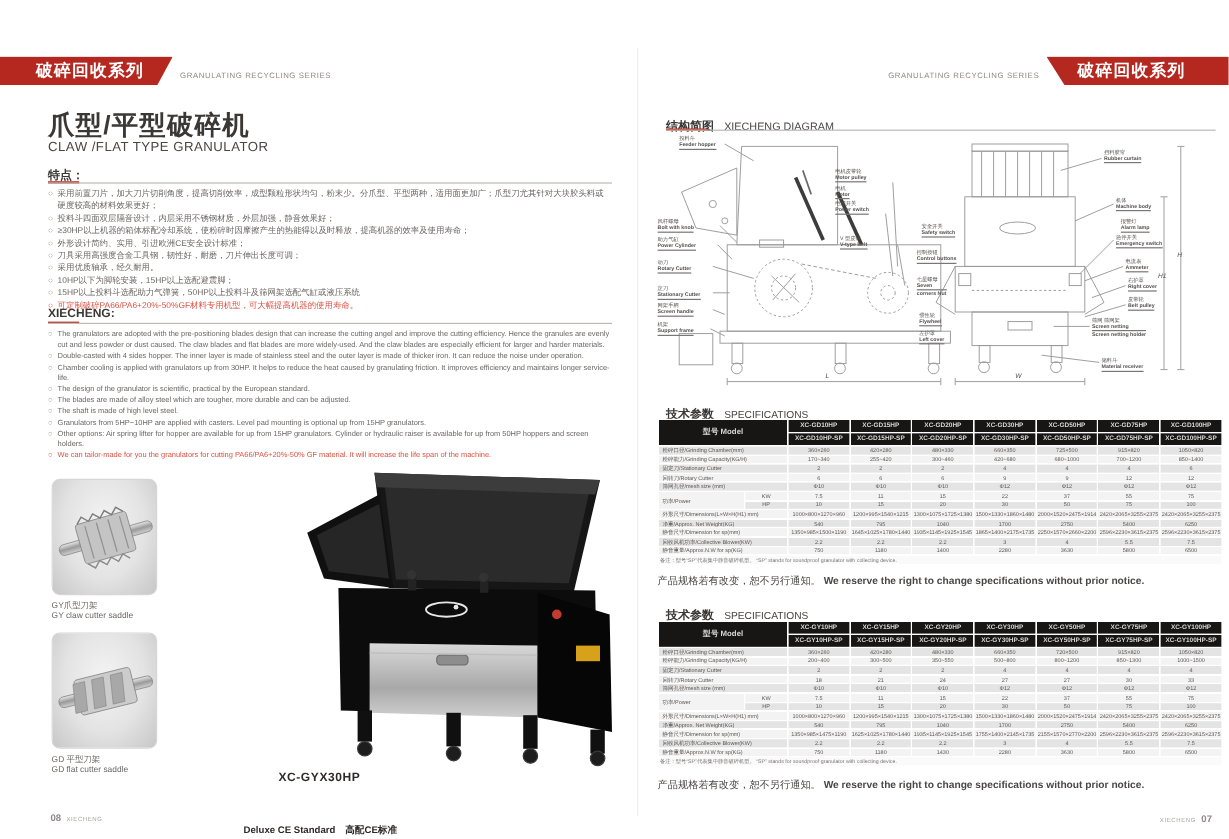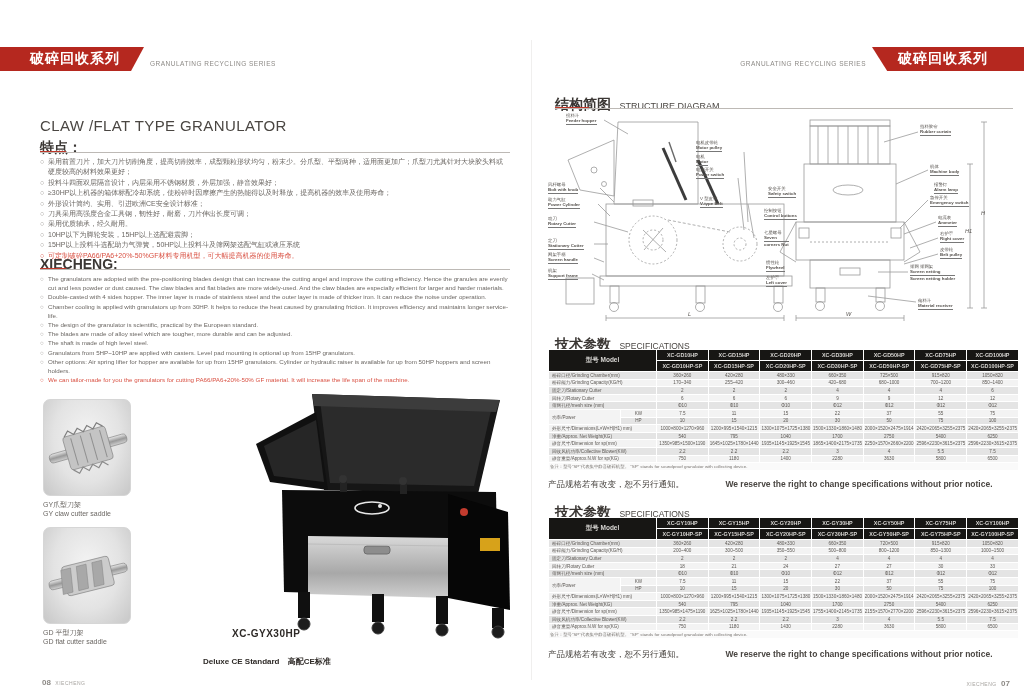--- a/index.html
+++ b/index.html
@@ -8,22 +8,22 @@
   #page { position:absolute; inset:0; background:#fff;text-decoration:underline; }
   .abs { position:absolute; }
 
   
   .banner { background:#b5281f; height:24px; display:flex; align-items:center; }
   .banner-cn { color:#fff; font-weight:bold; font-size:14px; letter-spacing:1px; }
   .series-en { font-size:6.5px; color:#8d8a86; letter-spacing:.5px; }
 
   
   .title-cn { font-size:22px; font-weight:bold; color:#3b3734; letter-spacing:1px; }
-  .title-en { font-size:15px; color:#4a4642; letter-spacing:.4px; margin-top:2px; }
-  .sec-head { font-size:14px; font-weight:bold; color:#3b3734; }
+  .title-en { font-size:11px; color:#4a4642; letter-spacing:.4px; margin-top:2px; }
+  .sec-head { font-size:10px; font-weight:bold; color:#3b3734; }
   .hairline { height:1px; background:#bdb9b5; }
   .redline { height:2px; background:#c0392b; }
 
   .bullets { line-height:10.4px; }
   .bullets-en { line-height:9.2px; }
   .bullet { display:flex; color:#6b6763; font-size:7px; }
   .bullets-en .bullet { font-size:6.2px; }
   .bullet .marker { width:8px; flex:0 0 8px; color:#9a9691; }
   .bullet.red, .bullet.red .marker { color:#d95143; }
 
@@ -52,39 +52,40 @@
   table.spec th, table.spec td { border:1px solid #ffffff; overflow:hidden; white-space:nowrap; }
   table.spec thead th { background:#171614; color:#d8d6d3; font-size:5.4px; font-weight:bold;
       height:11px; text-align:center; }
   table.spec thead th.mh { font-size:6.5px; }
   table.spec td { font-size:4.6px; color:#5d5955; height:7.6px; text-align:center; padding:0 1px; }
   table.spec td.rl { text-align:left; padding-left:3px; }
   table.spec tbody tr:nth-child(odd) td { background:#e4e4e4; }
   table.spec tbody tr:nth-child(even) td { background:#f3f3f3; }
   table.spec td.note { text-align:left; background:#fafafa !important; color:#7a7672; font-size:4.4px; }
   .disclaimer { font-size:8.5px; color:#4a4642; }
-  .disclaimer b { font-weight:bold;margin-left:39px; }
+  .disclaimer b { font-weight:bold; }
 </style>
 </head>
 <body>
 
 <div id="page">
 
   <div class="abs banner" style="left:0; top:47px; width:144px; clip-path:polygon(0 0,100% 0,91% 100%,0 100%);">
     <span class="banner-cn" style="margin-left:30px;">破碎回收系列</span>
   </div>
   <div class="abs series-en" style="left:150px; top:60px;">GRANULATING RECYCLING SERIES</div>
 
   <div class="abs series-en" style="right:158px; top:60px; text-align:right;">GRANULATING RECYCLING SERIES</div>
   <div class="abs banner" style="right:0; top:47px; width:152px; clip-path:polygon(0 0,100% 0,100% 100%,10% 100%);">
     <span class="banner-cn" style="margin-left:26px;">破碎回收系列</span>
   </div>
 
   <div class="abs" style="left:531px; top:40px; width:1px; height:640px; background:#f0efee;"></div>
 
+  <div class="abs title-cn" style="left:40px; top:90px;">爪型/平型破碎机</div>
   <div class="abs title-en" style="left:40px; top:115px;">CLAW /FLAT TYPE GRANULATOR</div>
 
   <div class="abs sec-head" style="left:40px; top:139px;">特点：</div>
   <div class="abs redline" style="left:40px; top:151px; width:26px;"></div>
   <div class="abs hairline" style="left:40px; top:152px; width:470px;"></div>
   <div id="list-cn" class="abs bullets" style="left:40px; top:157px; width:468px;">
       <div class="bullet">
         <span class="marker">○</span>
         <span class="btext">采用前置刀片，加大刀片切削角度，提高切削效率，成型颗粒形状均匀，粉末少。分爪型、平型两种，适用面更加广；爪型刀尤其针对大块胶头料或硬度较高的材料效果更好；</span>
       </div>
@@ -244,34 +245,34 @@
       <rect x="86" y="206" width="12" height="26" fill="#101010"></rect>
       <rect x="160" y="208" width="12" height="28" fill="#101010"></rect>
       <rect x="224" y="210" width="12" height="28" fill="#101010"></rect>
       <rect x="280" y="222" width="12" height="20" fill="#101010"></rect>
       <circle cx="92" cy="238" r="6" fill="#1d1d1d" stroke="#3a3a3a"></circle>
       <circle cx="166" cy="242" r="6" fill="#1d1d1d" stroke="#3a3a3a"></circle>
       <circle cx="230" cy="244" r="6" fill="#1d1d1d" stroke="#3a3a3a"></circle>
       <circle cx="286" cy="246" r="6" fill="#1d1d1d" stroke="#3a3a3a"></circle>
     </svg>
   </div>
-  <div class="abs machine-model" style="left:232px; top:628px;">XC-GYX30HP</div>
-  <div class="abs machine-caption" style="left:203px; top:656px;">
+  <div class="abs machine-model" style="left:232px; top:643px;">XC-GYX30HP</div>
+  <div class="abs machine-caption" style="left:203px; top:686px;">
     <span>Deluxe CE Standard</span>
     <span style="margin-left:6px;">高配CE标准</span>
   </div>
 
   <div class="abs" style="left:42px; top:671px;">
     <span class="footer-num">08</span>
     <span class="footer-txt">XIECHENG</span>
   </div>
 
   <div class="abs" style="left:555px; top:95px;">
     <span class="sec-head">结构简图</span>
-    <span style="font-size:9px; color:#4a4642; margin-left:4px;">STRUCTURE DIAGRAM</span>
+    <span style="font-size:9px; color:#4a4642; margin-left:4px;">XIECHENG DIAGRAM</span>
   </div>
   <div class="abs redline" style="left:555px; top:107px; width:34px;"></div>
   <div class="abs hairline" style="left:555px; top:108px; width:458px;"></div>
 
   <div id="diagram" class="abs" style="left:548px; top:112px;">
     <svg width="472" height="220" viewBox="0 0 472 220">
       <g stroke="#9a9a9a" fill="none" stroke-width="0.8">
 
         <path d="M70 10 L150 10 L150 92 L66 92 Z"></path>
         <path d="M20 48 L66 28 L66 84 L32 78 Z"></path>

